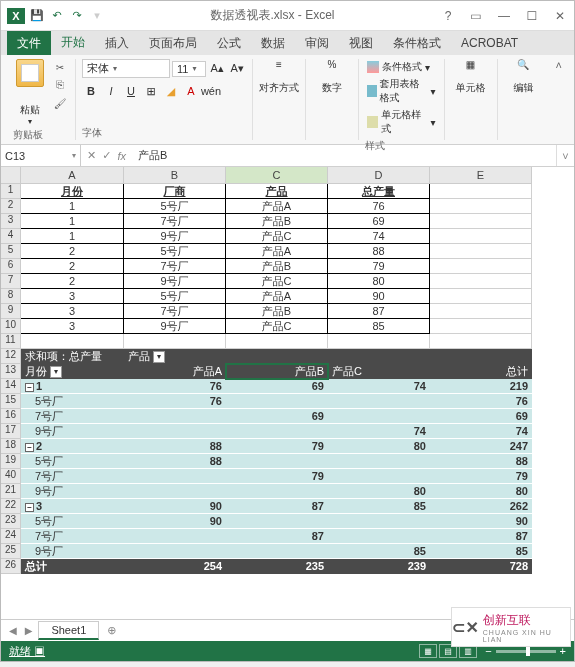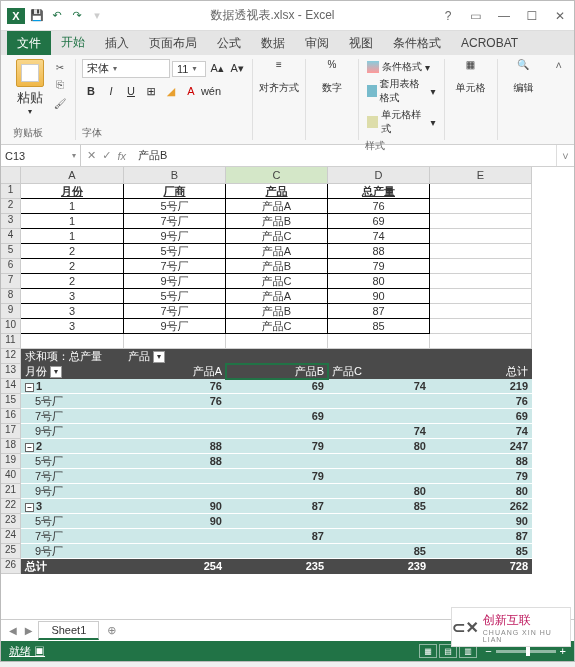--- a/index.html
+++ b/index.html
@@ -17,21 +17,21 @@
   .tab.file { background: #217346; color: #fff; }
   .tab.active { color: #217346; border-bottom: 2px solid #217346; }
   .ribbon-collapse { margin-left: auto; padding: 0 6px; color: #666; }
   .ribbon-body { height: 90px; background: #f7f7f7; border-bottom: 1px solid #d0d0d0; display: flex; padding: 4px 6px; }
   .group { display: flex; flex-direction: column; padding: 0 6px; border-right: 1px solid #e0e0e0; }
   .group-content { flex: 1; display: flex; align-items: flex-start; gap: 4px; }
   .group-label { font-size: 10px; color: #666; padding-top: 2px; }
   .paste-big { display: flex; flex-direction: column; align-items: center; width: 34px; }
   .paste-ico { width: 28px; height: 28px; background: linear-gradient(#f9d78c, #f0b84a); border: 1px solid #d09a30; border-radius: 2px; position: relative; }
   .paste-ico::after { content: ''; position: absolute; top: 4px; left: 4px; right: 4px; bottom: 4px; background: #fff; border: 1px solid #ccc; }
-  .paste-lbl { font-size: 13px; margin-top: 2px; }
+  .paste-lbl { font-size: 10px; margin-top: 16px; }
   .mini-btns { display: flex; flex-direction: column; gap: 2px; }
   .mini-btn { width: 18px; height: 16px; font-size: 10px; display: flex; align-items: center; justify-content: center; color: #555; }
   .font-controls { display: flex; flex-direction: column; gap: 4px; }
   .font-row { display: flex; gap: 2px; align-items: center; }
   .combo { background: #fff; border: 1px solid #ccc; padding: 1px 4px; font-size: 11px; display: flex; align-items: center; gap: 4px; }
   .combo-arrow { font-size: 8px; color: #666; }
   .fbtn { width: 18px; height: 18px; display: flex; align-items: center; justify-content: center; font-size: 11px; }
   .bold { font-weight: bold; }
   .italic { font-style: italic; }
   .underline { text-decoration: underline; }

